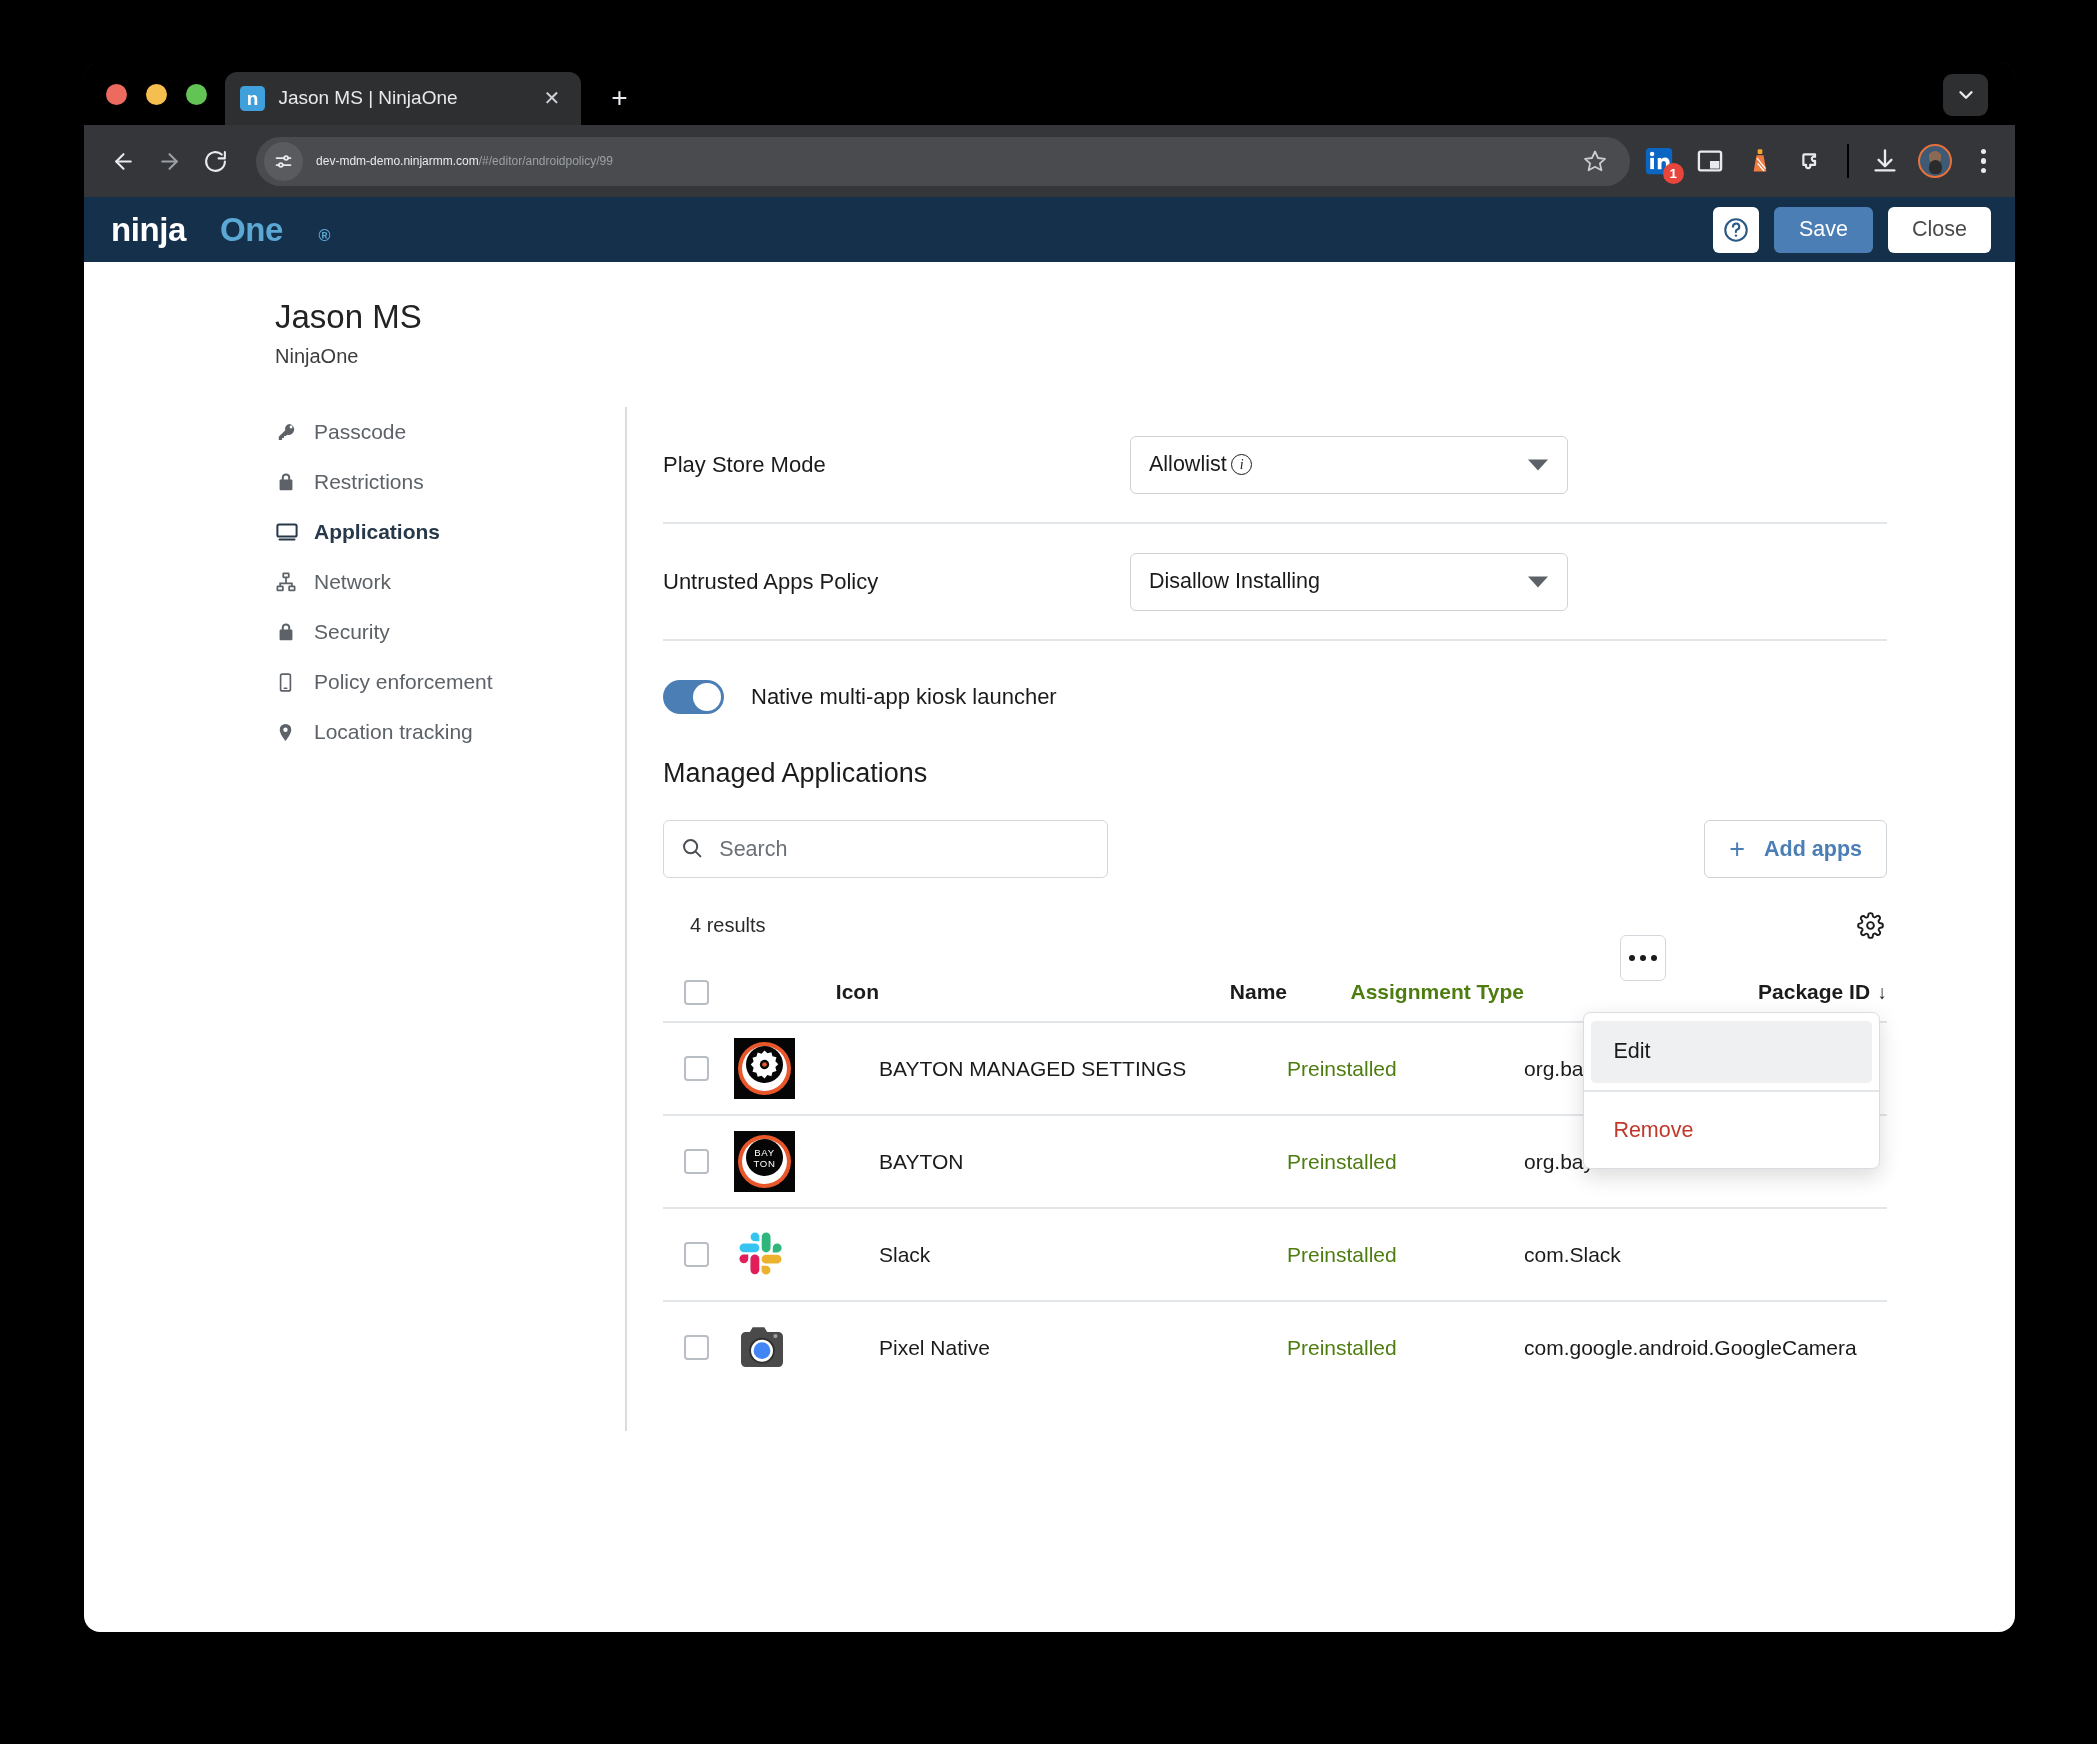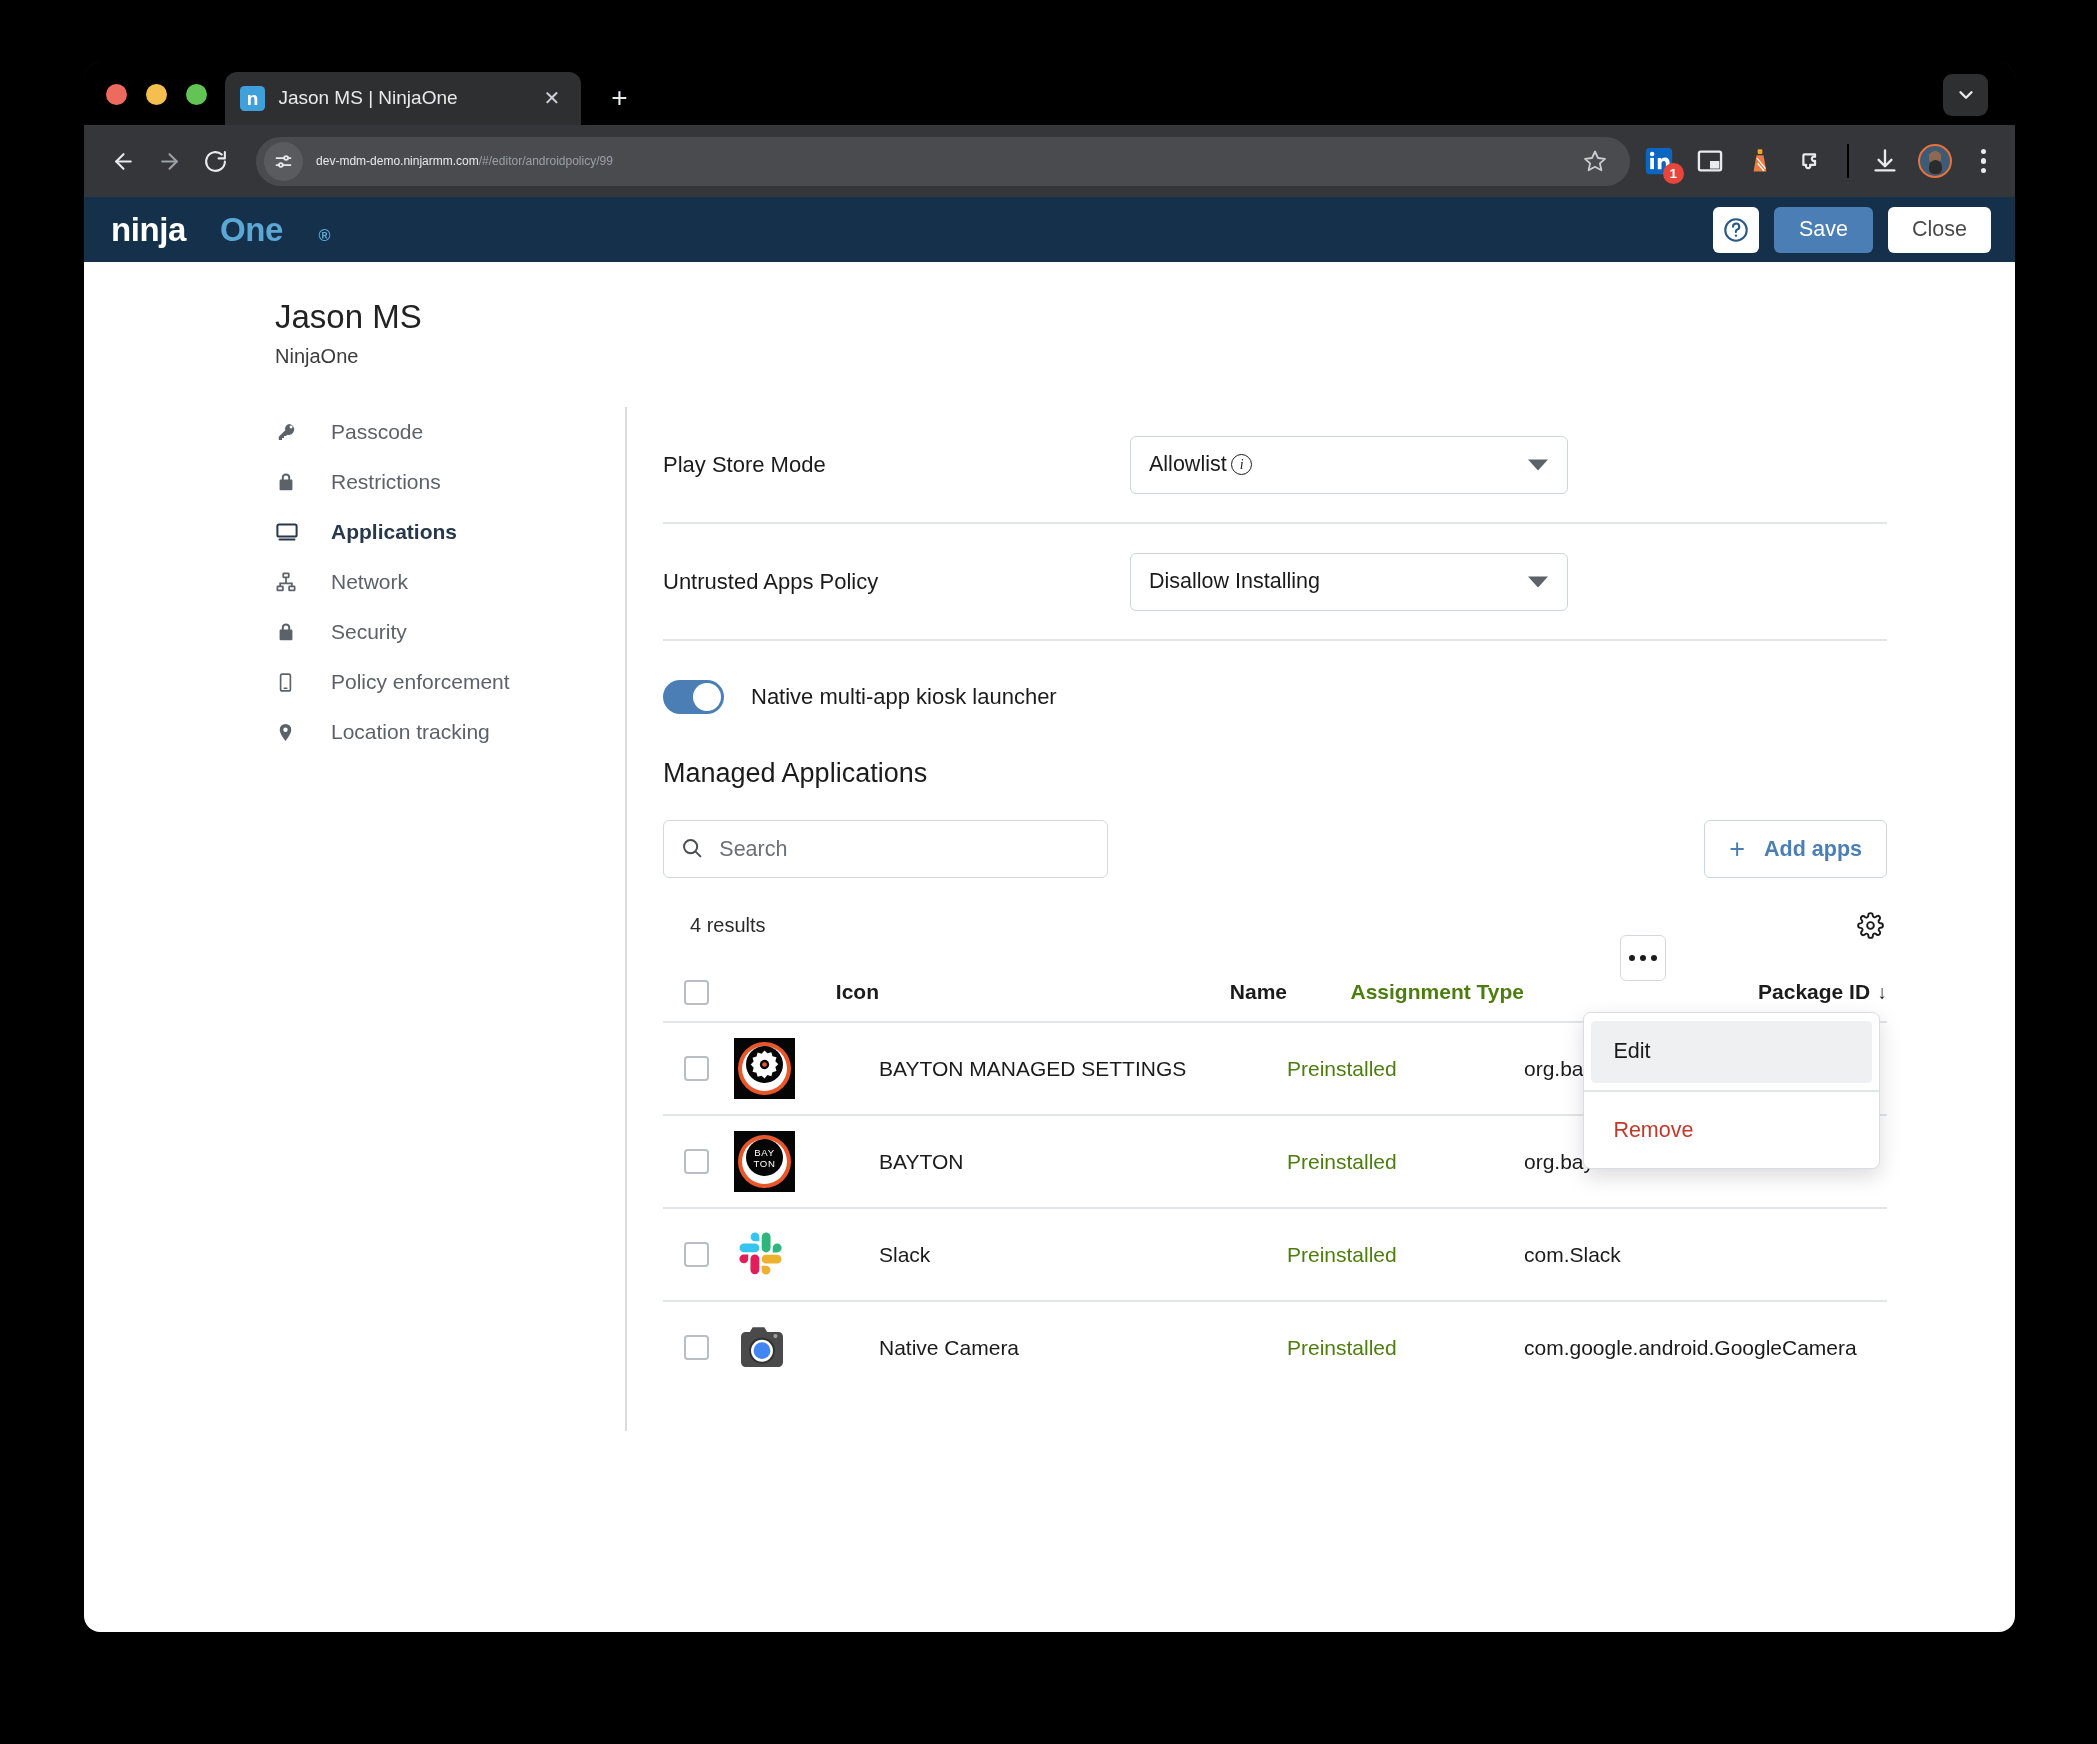--- a/index.html
+++ b/index.html
@@ -220,21 +220,21 @@
     display: flex; align-items: center;
     height: 50px;
     font-size: 21px;
     color: #5C6268;
   }
   .nav-item .nav-ic {
     width: 34px; flex: none;
     display: flex; align-items: center; justify-content: flex-start;
     color: #5C6268;
   }
-  .nav-item .nav-lb { margin-left: 22px; }
+  .nav-item .nav-lb { margin-left: 5px; }
   .nav-item.active { color: #27384A; font-weight: 700; }
   .nav-item.active .nav-ic { color: #27384A; }
 
   .vdivider {
     position: absolute; left: 541px; top: 145px;
     width: 2.2px; height: 1024px;
     background: #D9DCE0;
   }
 
   
@@ -755,21 +755,21 @@
             </div>
             <div class="td-icon">
               <svg class="camera-ico" viewBox="0 0 48 48">
                 <path d="M16 8h10l2.4 4H38a4 4 0 0 1 4 4v22a4 4 0 0 1-4 4H10a4 4 0 0 1-4-4V16a4 4 0 0 1 4-4h3.6z" fill="#4A4A4A"></path>
                 <circle cx="24" cy="28" r="11" fill="#2F2F2F"></circle>
                 <circle cx="24" cy="28" r="9.4" fill="#ffffff"></circle>
                 <circle cx="24" cy="28" r="7.2" fill="#4285F4"></circle>
                 <circle cx="35.5" cy="15.5" r="1.8" fill="#9AA0A6"></circle>
               </svg>
             </div>
-            <div class="td-name">Native Camera</div>
+            <div class="td-name">Pixel Native</div>
             <div class="td-assign">Preinstalled</div>
             <div class="td-pkg">com.google.android.GoogleCamera</div>
           </div>
 
           <div class="dots-btn">
               <i></i>
               <i></i>
               <i></i>
             </div>
 

